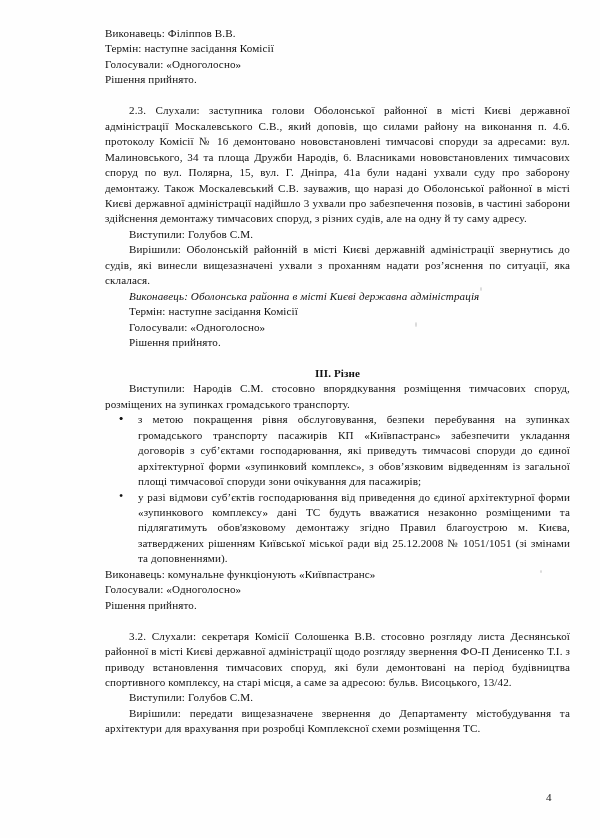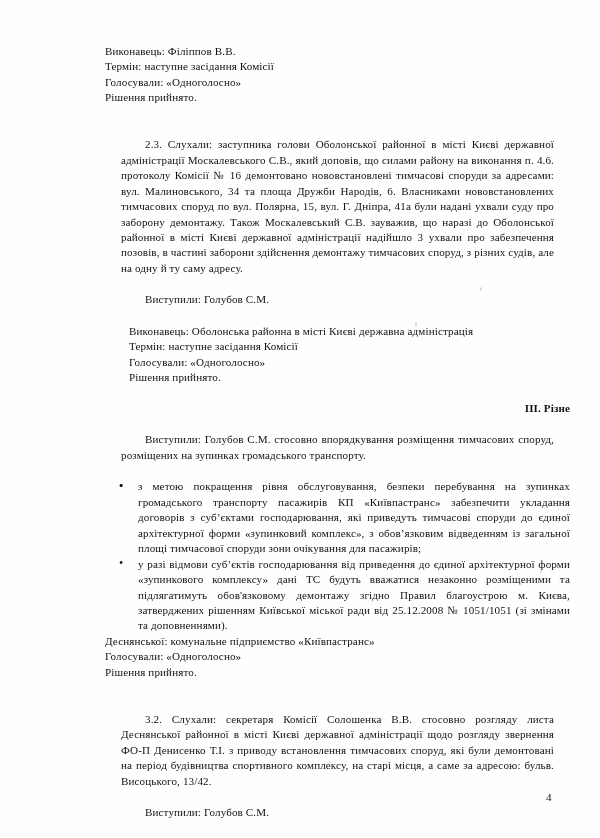--- a/index.html
+++ b/index.html
@@ -17,54 +17,54 @@
   }
 
   #page {
     position: absolute;
     left: 0;
     top: 0;
     width: 600px;
     height: 838px;
     background: #fefefe;
     box-sizing: border-box;
-    padding: 44px 30px 0 105px;
+    padding: 26px 30px 0 105px;
   }
 
   .doc-body {
     width: 465px;
     font-size: 11.1px;
     line-height: 15.45px;
     text-align: justify;
     text-justify: inter-word;
     letter-spacing: 0.01em;
   }
 
   
   .line {
     text-align: left;
     white-space: nowrap;
   }
 
   
   .para {
     text-indent: 24px;
-    margin: 16px;
+    margin: 0;
   }
 
   
   .para:last-child { }
 
   .block { margin: 0; }
 
   .gap-sm { height: 15.45px; }
 
   .heading {
     font-weight: bold;
-    text-align: right;
+    text-align: center;
     margin: 0;
   }
 
   ul.decisions {
     list-style: none;
     margin: 0;
     padding: 0;
   }
   ul.decisions > li {
     position: relative;
@@ -117,48 +117,49 @@
       <div class="line">Термін: наступне засідання Комісії</div>
       <div class="line">Голосували: «Одноголосно»</div>
       <div class="line">Рішення прийнято.</div>
     </div>
 
     <div class="gap-sm"></div>
 
     <div class="block">
       <p class="para">2.3. Слухали: заступника голови Оболонської районної в місті Києві державної адміністрації Москалевського С.В., який доповів, що силами району на виконання п. 4.6. протоколу Комісії № 16 демонтовано нововстановлені тимчасові споруди за адресами: вул. Малиновського, 34 та площа Дружби Народів, 6. Власниками нововстановлених тимчасових споруд по вул. Полярна, 15, вул. Г. Дніпра, 41а були надані ухвали суду про заборону демонтажу. Також Москалевський С.В. зауважив, що наразі до Оболонської районної в місті Києві державної адміністрації надійшло 3 ухвали про забезпечення позовів, в частині заборони здійснення демонтажу тимчасових споруд, з різних судів, але на одну й ту саму адресу.</p>
       <p class="para">Виступили: Голубов С.М.</p>
-      <div class="line" style="text-indent:24px;">Виконавець: Оболонська районна в місті Києві державна адміністрація</div>
+      <p class="para">Вирішили: Оболонській районній в місті Києві державній адміністрації звернутись до судів, які винесли вищезазначені ухвали з проханням надати роз’яснення по ситуації, яка склалася.</p>
+      <div class="line" style="text-indent:24px;font-style:italic;">Виконавець: Оболонська районна в місті Києві державна адміністрація</div>
       <div class="line" style="text-indent:24px;">Термін: наступне засідання Комісії</div>
       <div class="line" style="text-indent:24px;">Голосували: «Одноголосно»</div>
       <div class="line" style="text-indent:24px;">Рішення прийнято.</div>
     </div>
 
     <div class="gap-sm"></div>
 
     <div class="heading">III. Різне</div>
 
     <div class="block">
-      <p class="para">Виступили: Голубов С.М. стосовно впорядкування розміщення тимчасових споруд, розміщених на зупинках громадського транспорту.</p>
+      <p class="para">Виступили: Народів С.М. стосовно впорядкування розміщення тимчасових споруд, розміщених на зупинках громадського транспорту.</p>
 
       <ul class="decisions">
         <li>
           <span class="bullet">•</span>
         </li>
         <li>
           <span class="bullet">•</span>
           <span>з метою покращення рівня обслуговування, безпеки перебування на зупинках громадського транспорту пасажирів КП «Київпастранс» забезпечити укладання договорів з суб’єктами господарювання, які приведуть тимчасові споруди до єдиної архітектурної форми «зупинковий комплекс», з обов’язковим відведенням із загальної площі тимчасової споруди зони очікування для пасажирів;</span>
         </li>
         <li>
           <span class="bullet">•</span>
           <span>у разі відмови суб’єктів господарювання від приведення до єдиної архітектурної форми «зупинкового комплексу» дані ТС будуть вважатися незаконно розміщеними та підлягатимуть обов'язковому демонтажу згідно Правил благоустрою м. Києва, затверджених рішенням Київської міської ради від 25.12.2008 № 1051/1051 (зі змінами та доповненнями).</span>
         </li>
       </ul>
 
-      <div class="line">Деснянської: комунальне підприємство «Київпастранс»</div>
+      <div class="line">Виконавець: комунальне функціонують «Київпастранс»</div>
       <div class="line">Голосували: «Одноголосно»</div>
       <div class="line">Рішення прийнято.</div>
     </div>
 
     <div class="gap-sm"></div>
 
     <div class="block">
       <p class="para">3.2. Слухали: секретаря Комісії Солошенка В.В. стосовно розгляду листа Деснянської районної в місті Києві державної адміністрації щодо розгляду звернення ФО-П Денисенко Т.І. з приводу встановлення тимчасових споруд, які були демонтовані на період будівництва спортивного комплексу, на старі місця, а саме за адресою: бульв. Висоцького, 13/42.</p>
       <p class="para">Виступили: Голубов С.М.</p>
       <p class="para">Вирішили: передати вищезазначене звернення до Департаменту містобудування та архітектури для врахування при розробці Комплексної схеми розміщення ТС.</p>

